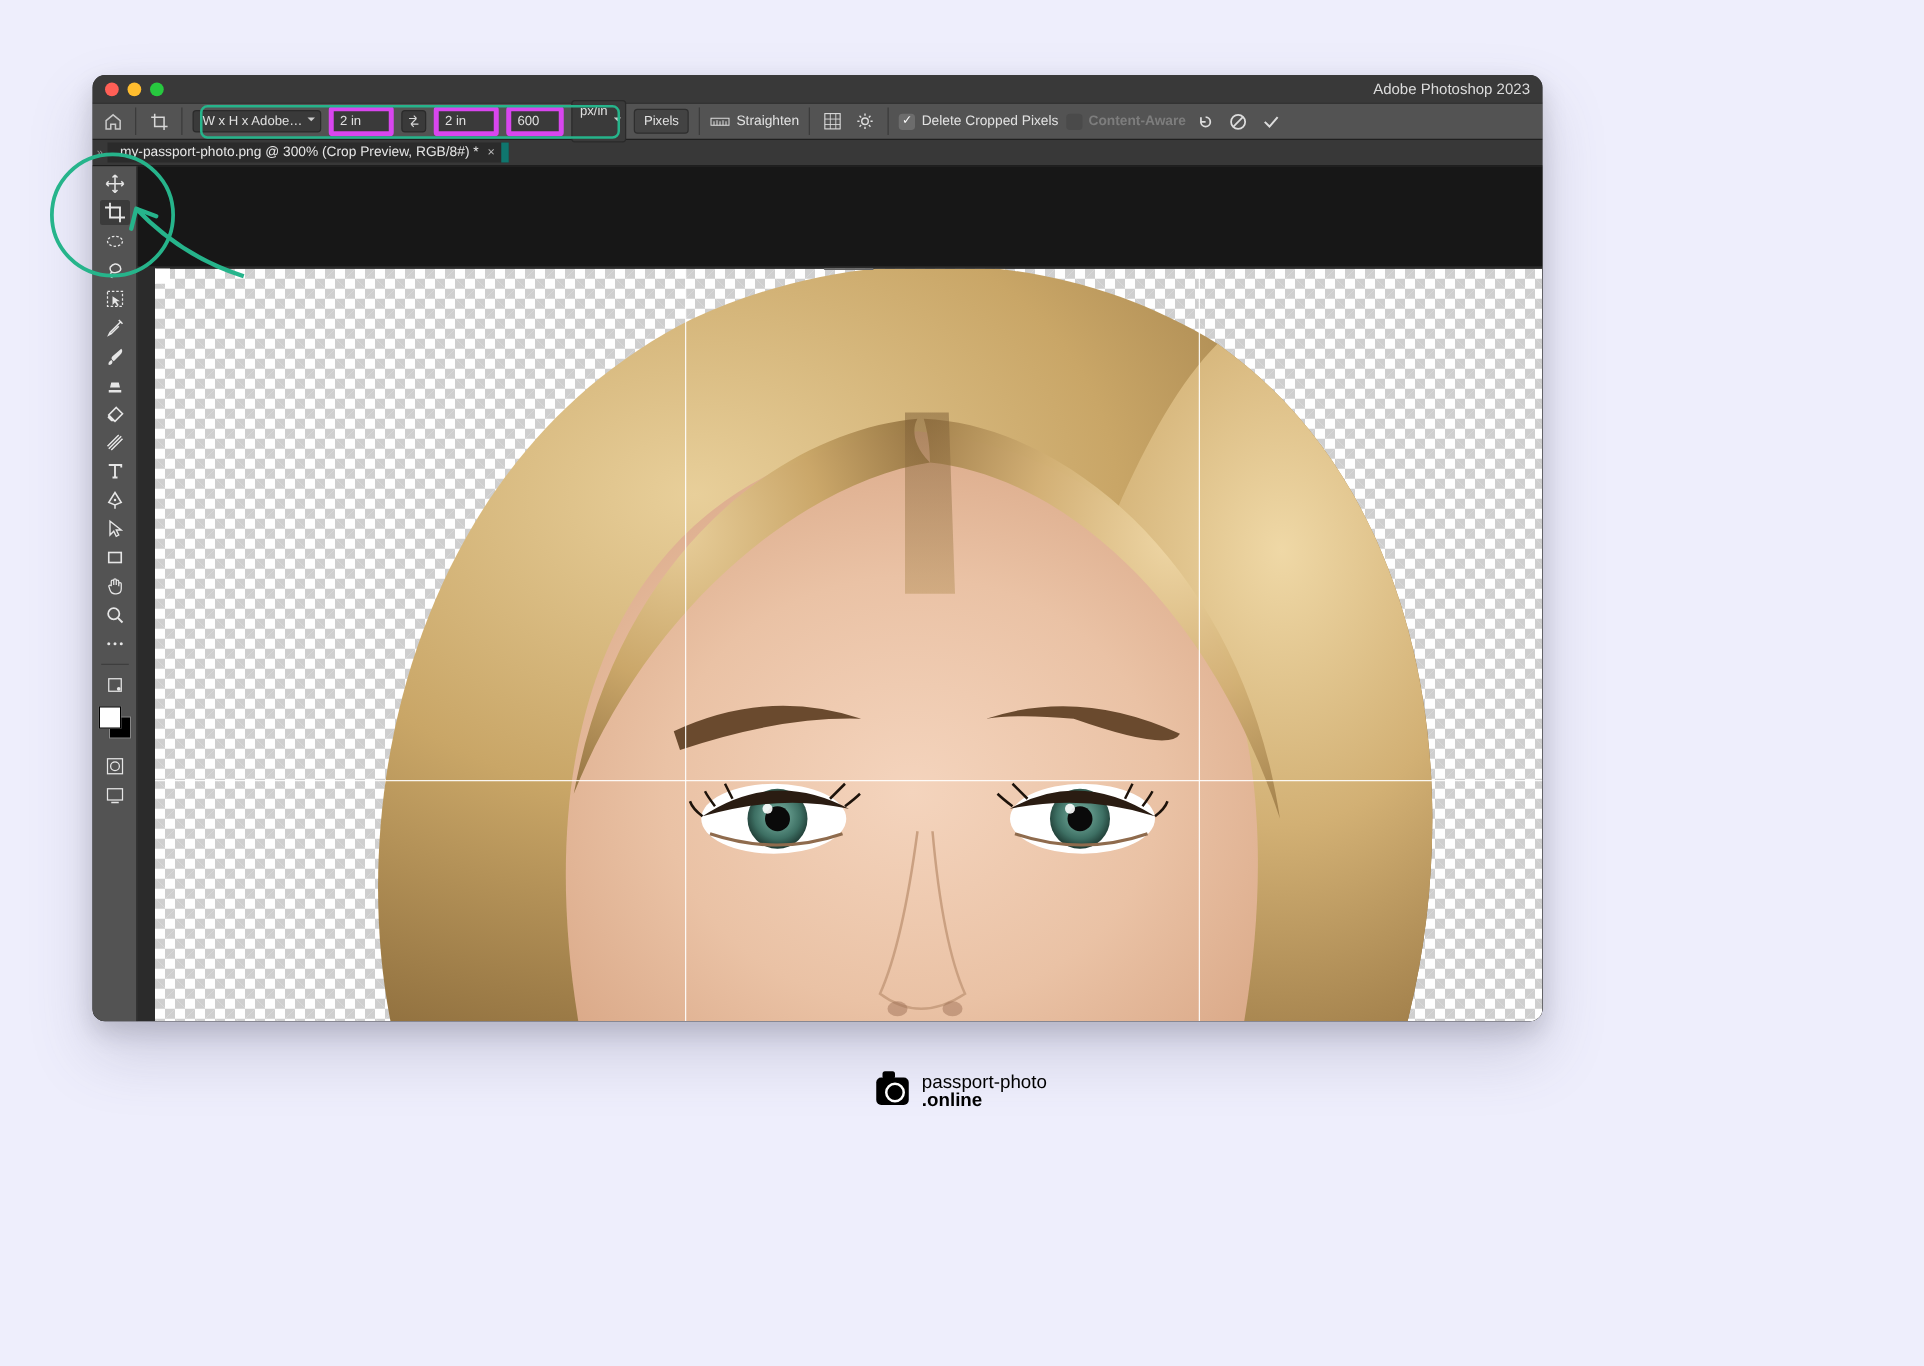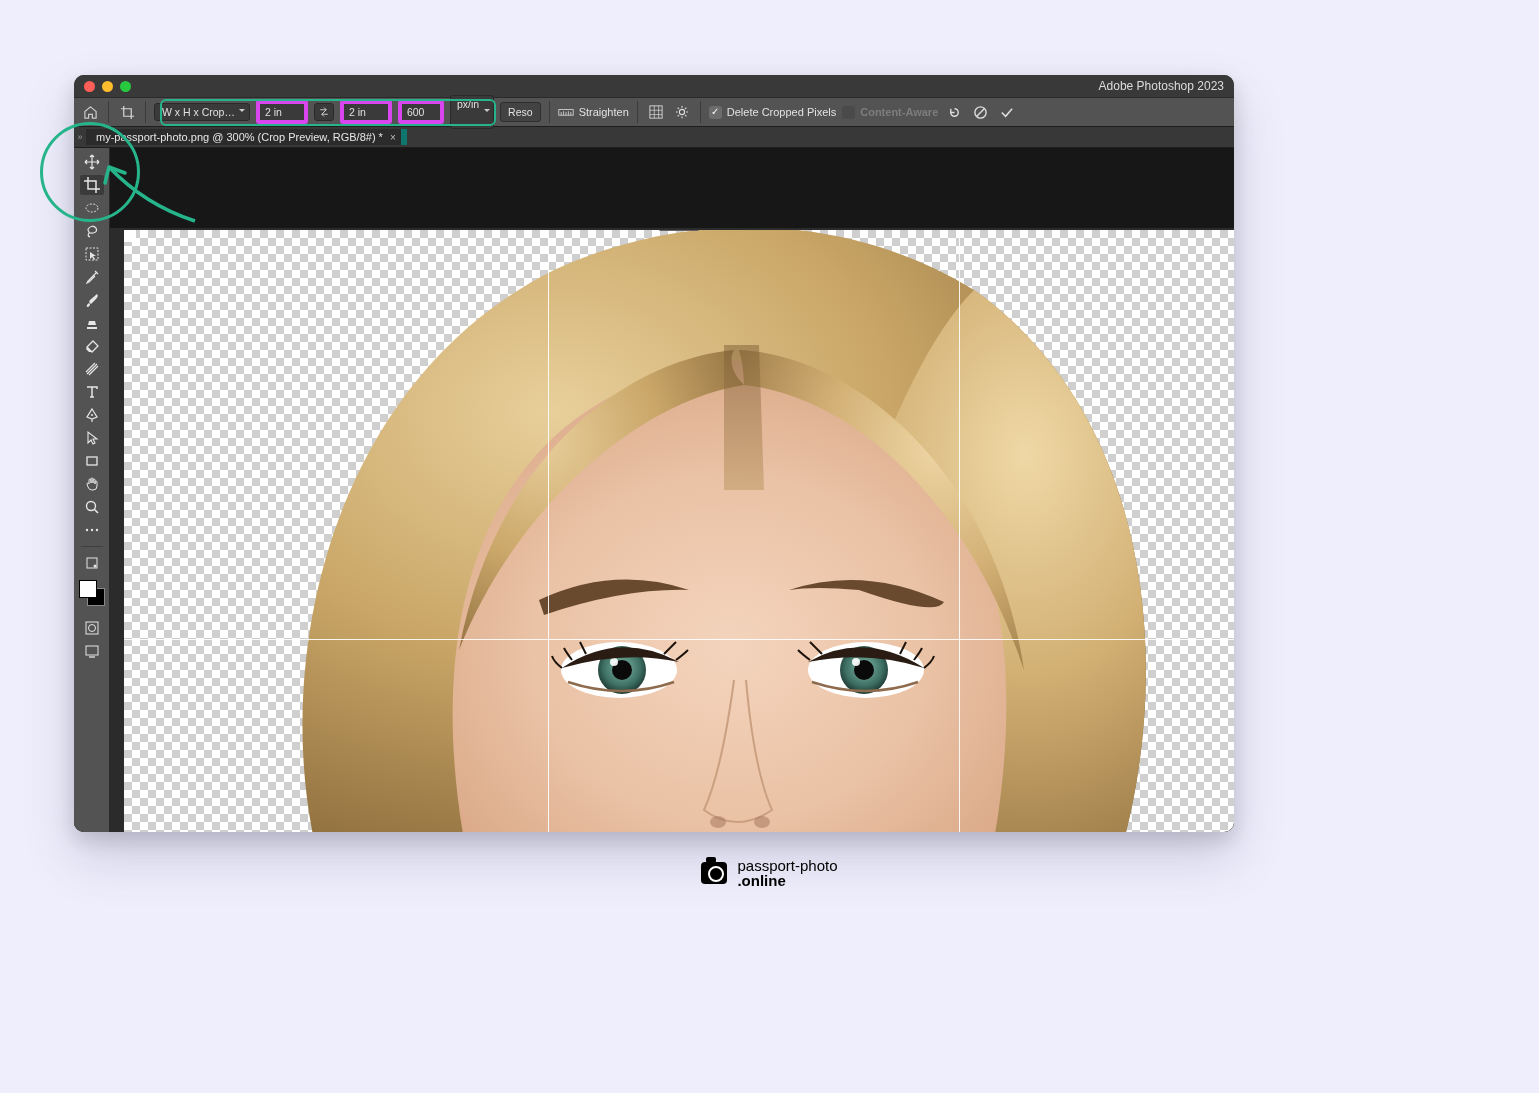--- a/index.html
+++ b/index.html
@@ -1,19 +1,19 @@
 <!DOCTYPE html>
 <html><head>
 <meta charset="utf-8">
 <style>
   * { box-sizing: border-box; margin: 0; padding: 0; font-family: -apple-system, "Helvetica Neue", Arial, sans-serif; }
   body { background: #eeeefc; width: 1539px; height: 1093px; position: relative; overflow: hidden; }
 
   .window {
-    position: absolute; left: 74px; top: 75px; width: 1160px; height: 757px;
+    position: absolute; left: 74px; top: 60px; width: 1160px; height: 757px;
     background: #2c2c2c; border-radius: 10px; overflow: hidden;
     box-shadow: 0 25px 50px rgba(80,80,120,.22), 0 8px 20px rgba(0,0,0,.15);
   }
 
   
   .titlebar { height:22px; background:#393939; display:flex; align-items:center; padding:0 10px; }
   .traffic { display:flex; gap:7px; }
   .traffic span { width:11px; height:11px; border-radius:50%; }
   .t-close{background:#ff5f56;} .t-min{background:#ffbd2e;} .t-max{background:#27c93f;}
   .apptitle { margin-left:auto; color:#dcdcdc; font-size:12px; font-weight:400; }
@@ -115,32 +115,32 @@
         </svg>
     </span>
     <span class="divider"></span>
     <span class="ico rounded">
       <svg width="15" height="15" viewBox="0 0 16 16">
           <path d="M4 1 V12 H15 M1 4 H12 V15" fill="none" stroke="#d8d8d8" stroke-width="1.3"></path>
         </svg>
     </span>
     <span class="divider"></span>
 
-    <div class="preset">W x H x Crop…</div>
+    <div class="preset">W x H x Adobe…</div>
     <div class="numfield">2 in</div>
     <div class="swapbtn">
       <svg width="12" height="12" viewBox="0 0 16 16">
           <path d="M3 5 H11 M11 5 L8 2 M11 5 L8 8 M13 11 H5 M5 11 L8 8 M5 11 L8 14" stroke="#d8d8d8" stroke-width="1.2" fill="none"></path>
         </svg>
     </div>
     <div class="numfield">2 in</div>
     <div class="numfield" style="min-width:46px">600</div>
     <div class="unit">px/in</div>
 
-    <div class="clearbtn">Reso</div>
+    <div class="clearbtn">Pixels</div>
     <span class="divider"></span>
 
     <div class="labelbtn">
       <svg width="16" height="12" viewBox="0 0 20 14">
           <rect x="1" y="4" width="18" height="7" fill="none" stroke="#ddd" stroke-width="1"></rect>
           <path d="M4 11 V7 M7 11 V6 M10 11 V7 M13 11 V6 M16 11 V7" stroke="#ddd" stroke-width="1"></path>
         </svg>
       <span>Straighten</span>
     </div>
     <span class="divider"></span>

